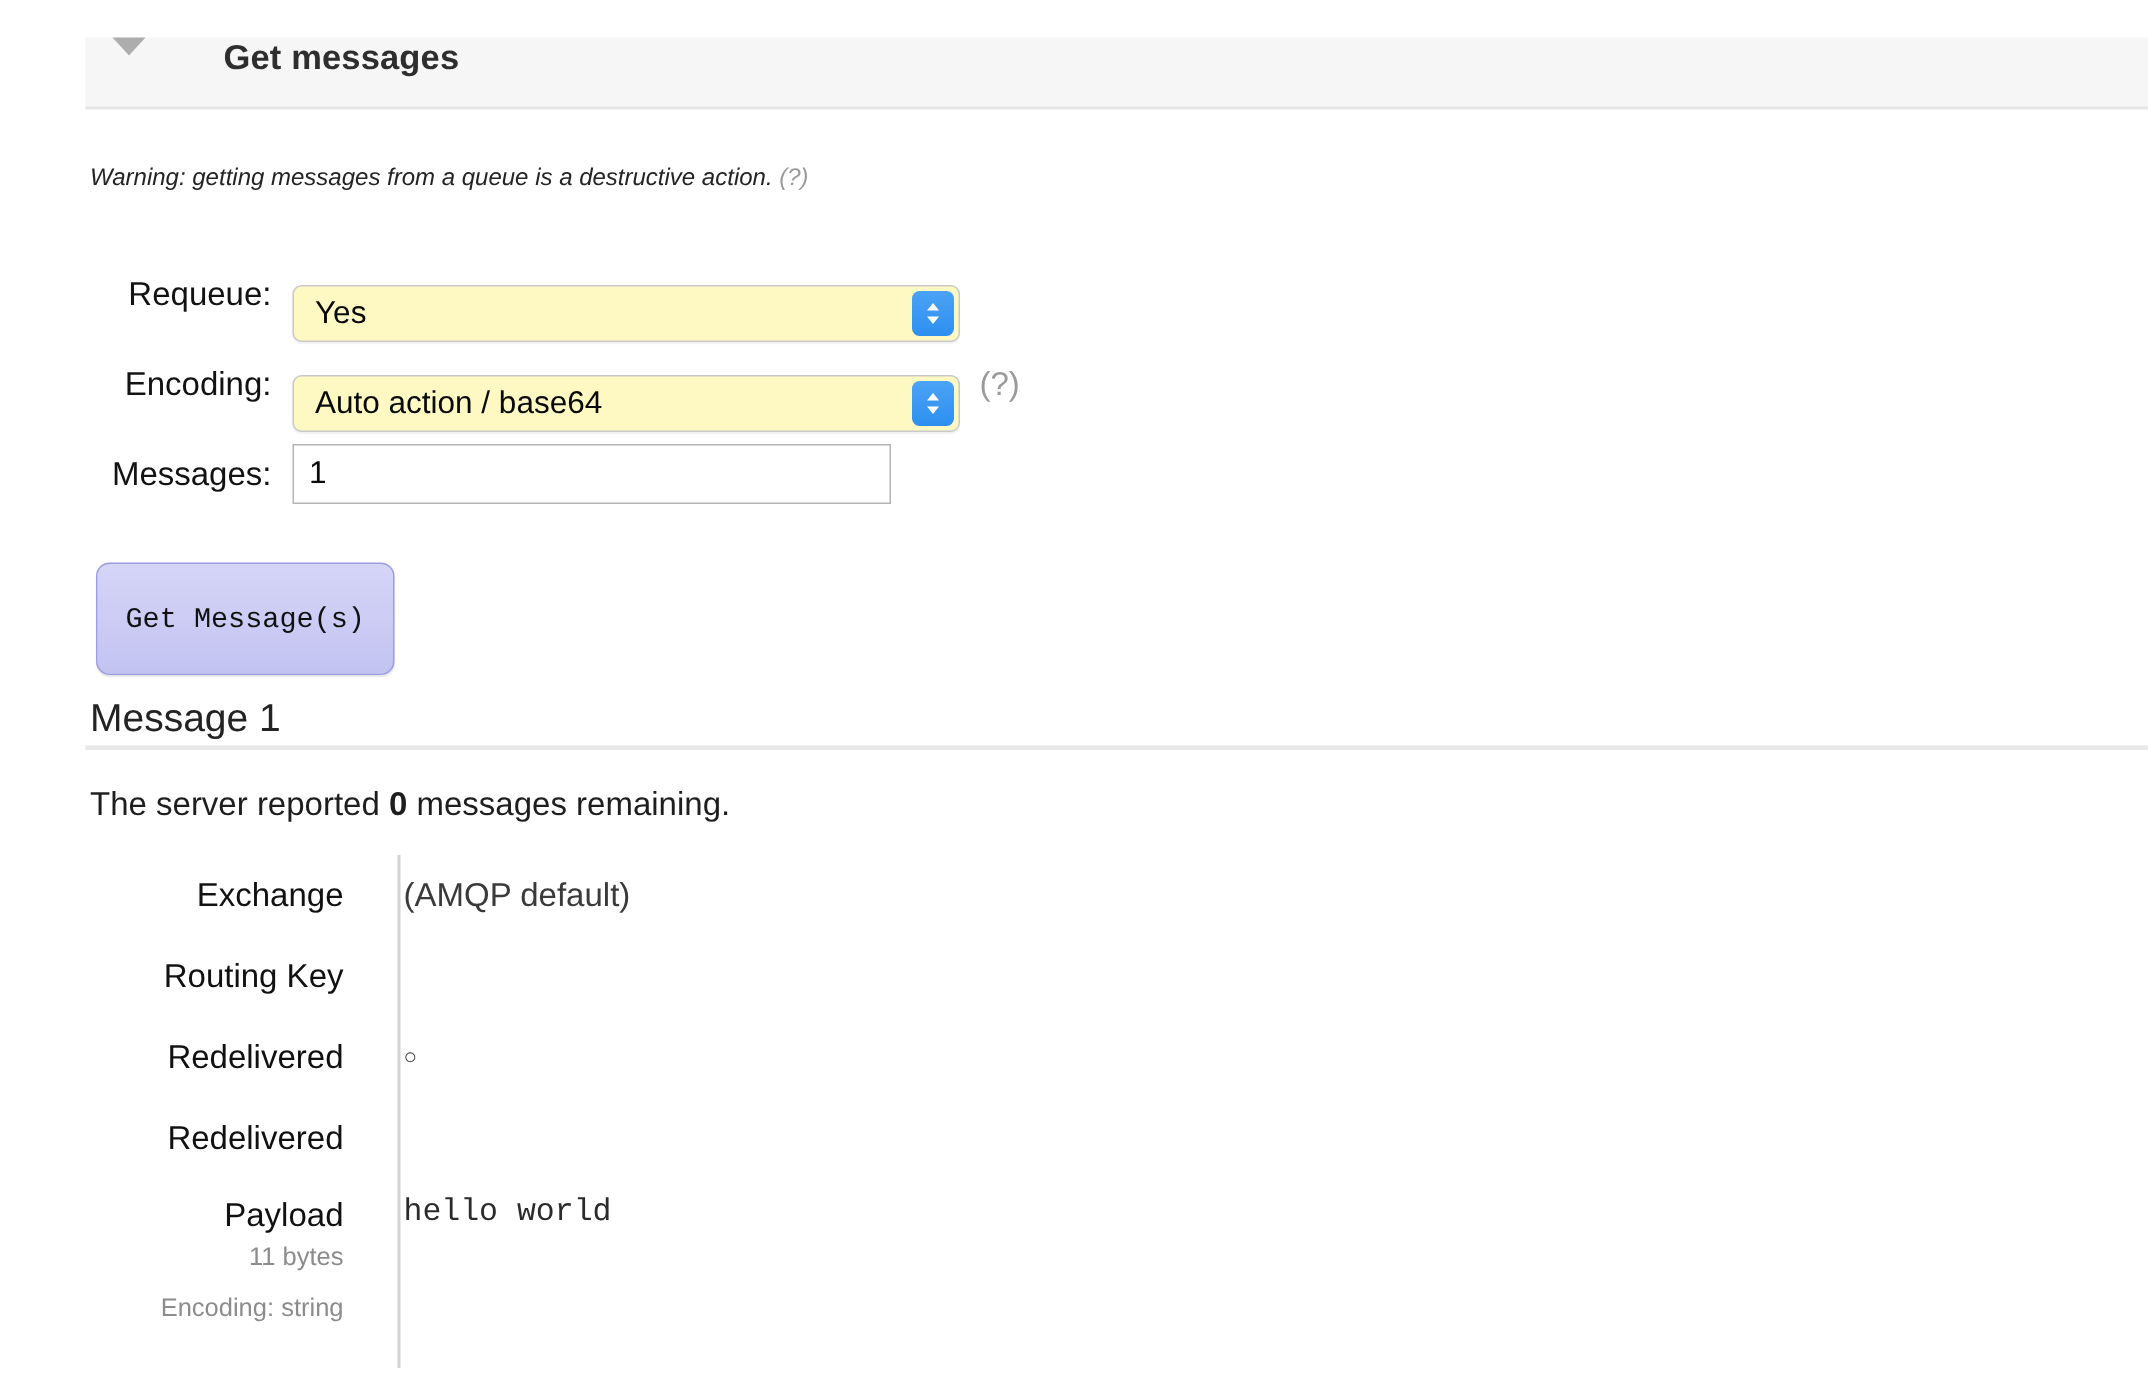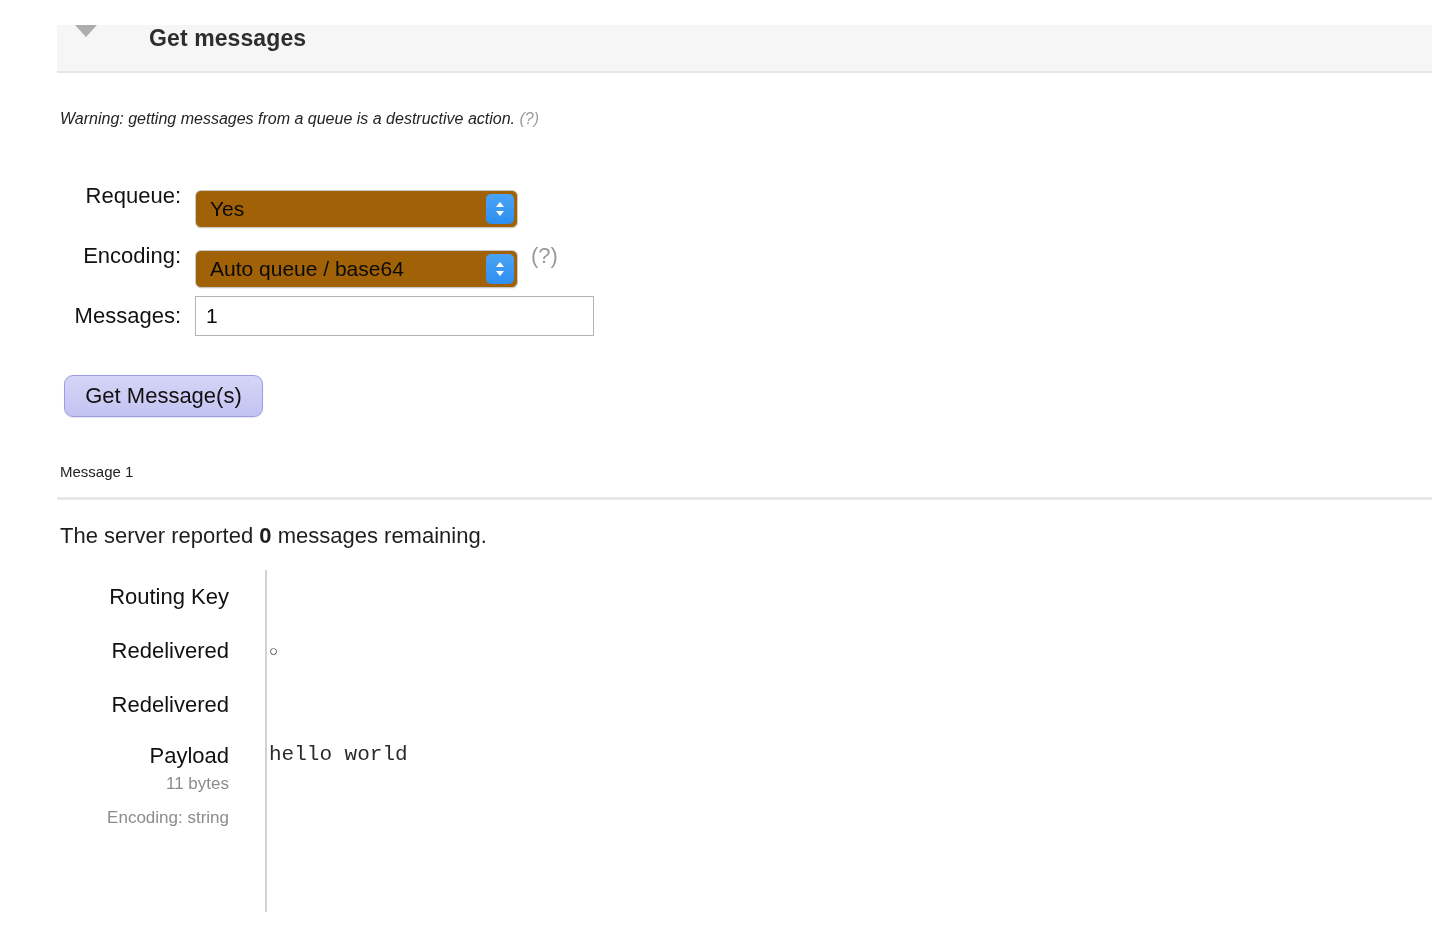--- a/index.html
+++ b/index.html
@@ -76,23 +76,23 @@
   .form-label {
     width: 195px;
     text-align: right;
     padding-right: 14px;
     box-sizing: border-box;
     font-size: 22px;
     color: #121212;
   }
   .select-wrap {
     position: relative;
-    width: 323px;
+    width: 445px;
     height: 38px;
-    background: #a16207;
+    background: #fef9c3;
     border: 1px solid #c9c9c9;
     border-radius: 6px;
     box-shadow: 0 1px 1px rgba(0,0,0,0.06);
     display: flex;
     align-items: center;
     box-sizing: border-box;
     margin-top: 27px;
   }
   .select-value {
     padding-left: 14px;
@@ -131,37 +131,37 @@
     color: #9a9a9a;
     margin-left: 13px;
   }
 
   
   .get-button {
     position: absolute;
     left: 64px;
     top: 375px;
     width: 199px;
-    height: 42px;
+    height: 75px;
     background: linear-gradient(to bottom, #d5d5f7 0%, #c3c3f2 100%);
     border: 1px solid #9c9ce0;
     border-radius: 9px;
-    font-family: Liberation Sans, sans-serif;
-    font-size: 22px;
+    font-family: Liberation Mono, monospace;
+    font-size: 19px;
     color: #111111;
     cursor: pointer;
     box-shadow: 0 1px 1px rgba(0,0,0,0.10);
   }
 
   
   .message-heading {
     position: absolute;
     left: 60px;
     top: 463px;
-    font-size: 15px;
+    font-size: 26px;
     color: #232323;
   }
   .message-rule {
     position: absolute;
     left: 57px;
     top: 497px;
     right: 0;
     height: 3px;
     background: #e8e8e8;
   }
@@ -255,21 +255,21 @@
           <path d="M7 3 L11 8 L3 8 Z" fill="#ffffff"></path>
           <path d="M7 17 L3 12 L11 12 Z" fill="#ffffff"></path>
         </svg>
       </span>
     </div>
   </div>
 
   <div class="form-row">
     <span class="form-label">Encoding:</span>
     <div class="select-wrap">
-      <span class="select-value">Auto queue / base64</span>
+      <span class="select-value">Auto action / base64</span>
       <span class="stepper">
         <svg width="14" height="20" viewBox="0 0 14 20" aria-hidden="true">
           <path d="M7 3 L11 8 L3 8 Z" fill="#ffffff"></path>
           <path d="M7 17 L3 12 L11 12 Z" fill="#ffffff"></path>
         </svg>
       </span>
     </div>
     <span class="inline-help">(?)</span>
   </div>
 
@@ -286,20 +286,24 @@
 <div class="message-rule"></div>
 
 <div class="server-report">
   <span>The server reported </span><b>0</b><span> messages remaining.</span>
 </div>
 
 <div class="detail-divider"></div>
 
 <div class="detail-table">
 
+  <div class="detail-row">
+    <span class="detail-key">Exchange</span>
+    <span class="detail-val">(AMQP default)</span>
+  </div>
 
   <div class="detail-row">
     <span class="detail-key">Routing Key</span>
   </div>
 
   <div class="detail-row">
     <span class="detail-key">Redelivered</span>
     <span class="detail-val bool-false">○</span>
   </div>
 

